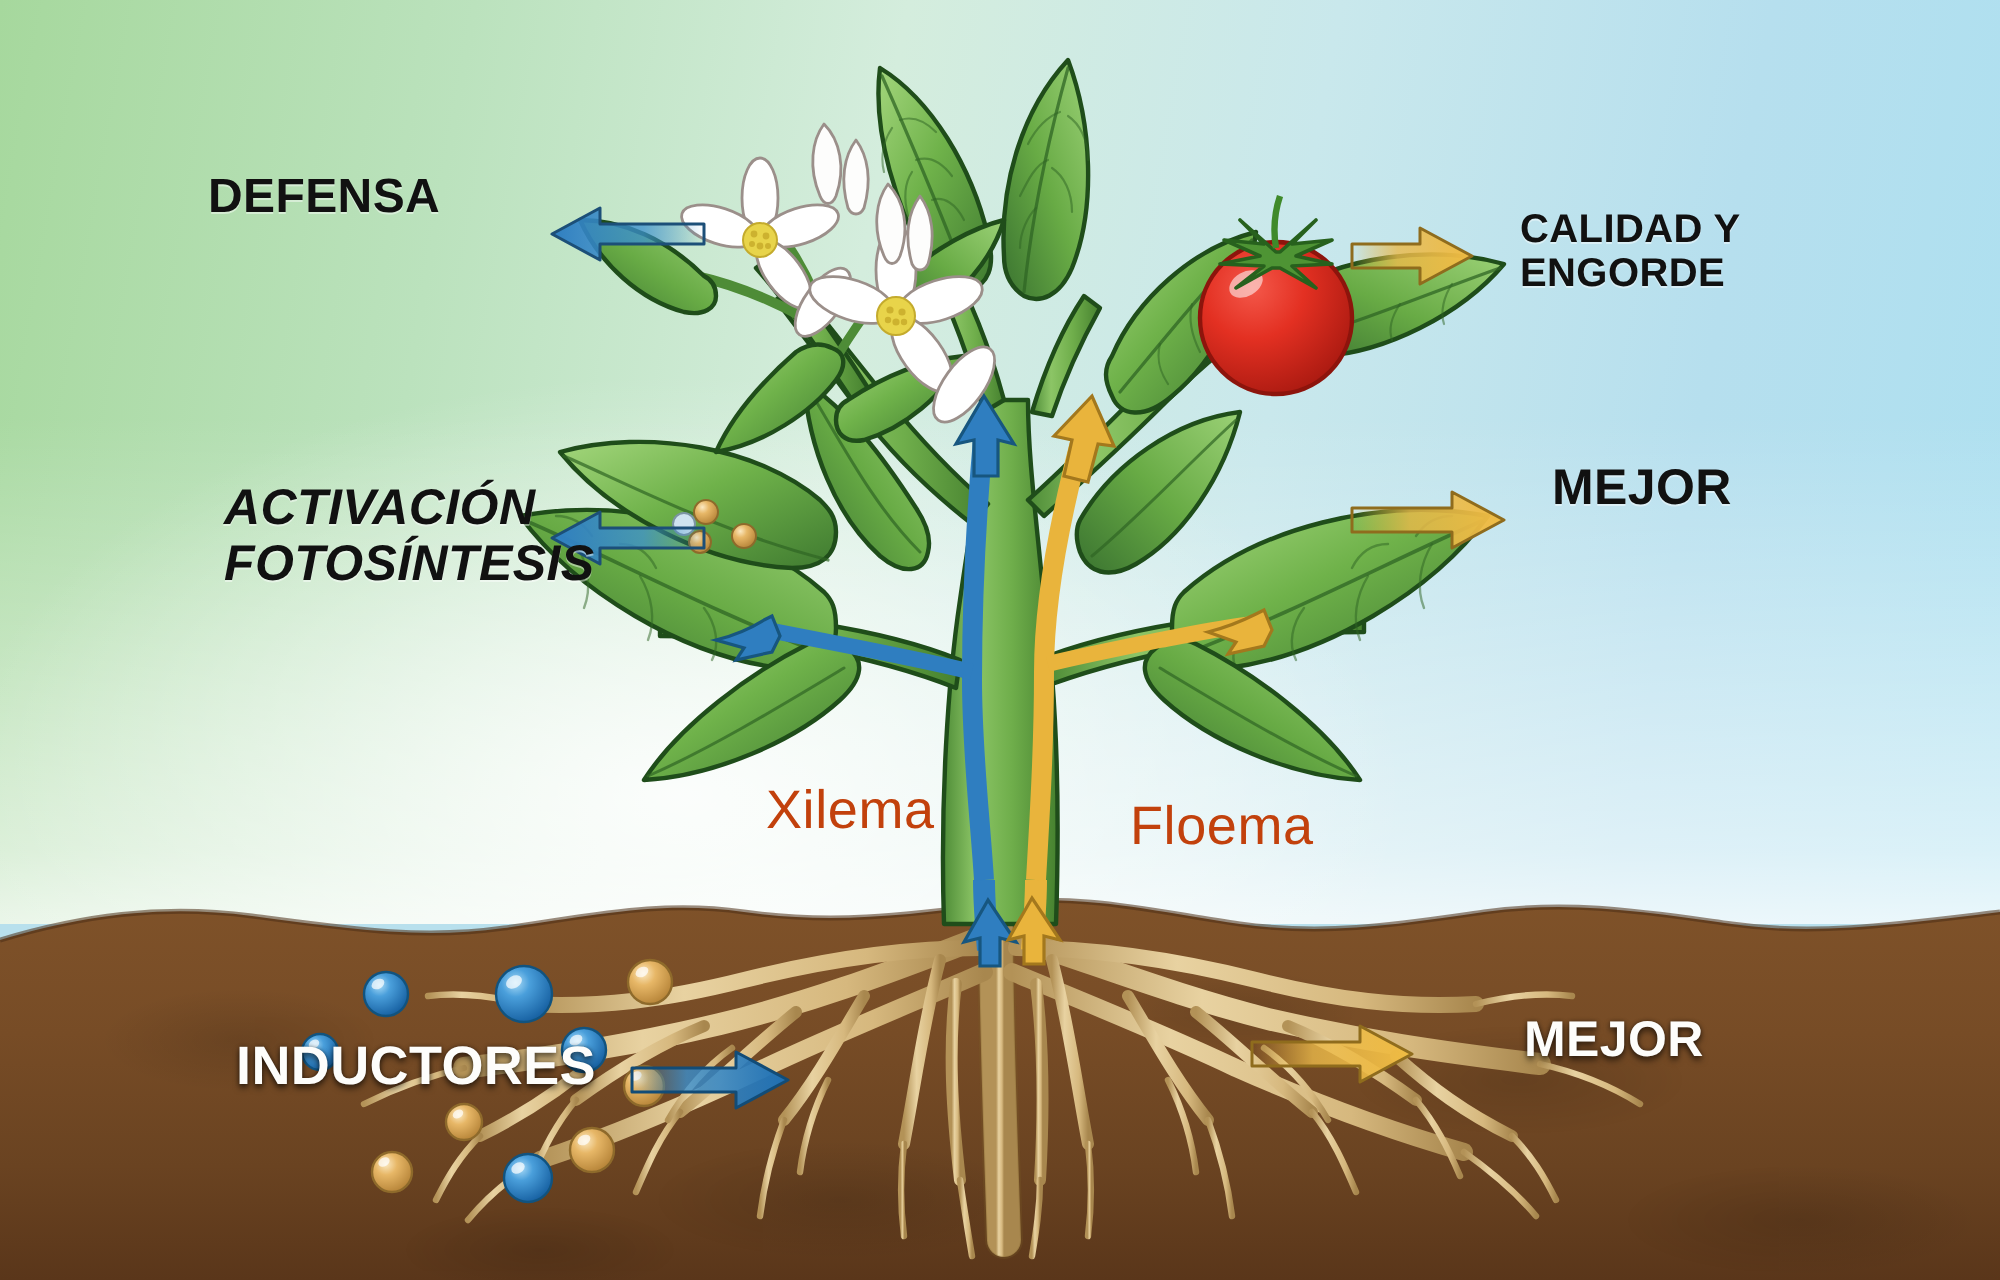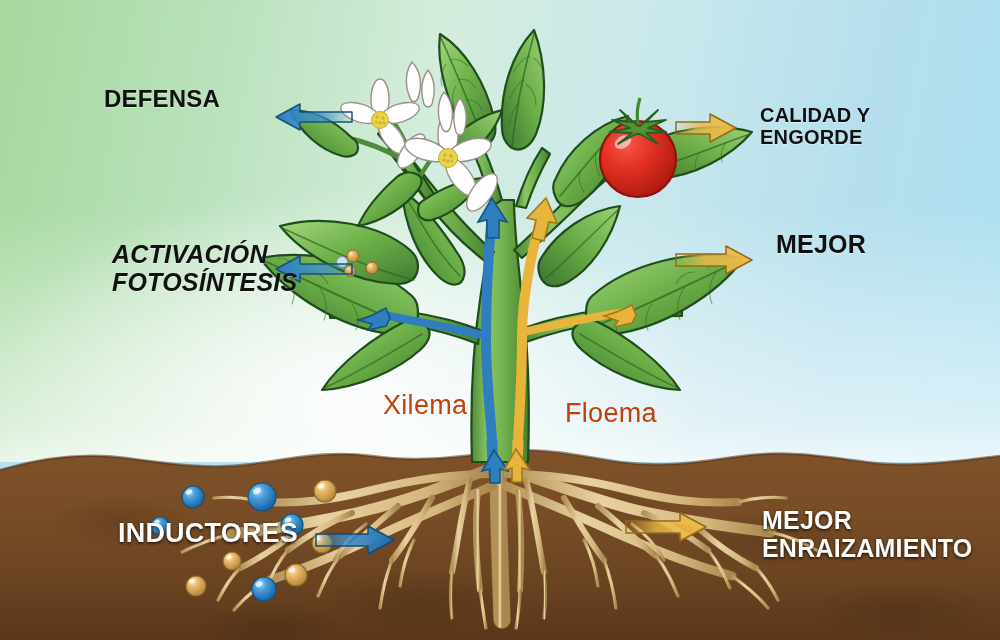--- a/index.html
+++ b/index.html
@@ -494,19 +494,18 @@
     <span class="l">CALIDAD Y</span>
     <span class="l">ENGORDE</span>
   </div>
 
   <div class="callout dark" style="left:776px;top:230px;font-size:25px;text-align:left;">
     <span class="l">MEJOR</span>
   </div>
 
   <div class="callout light" style="left:762px;top:506px;font-size:25px;text-align:left;">
     <span class="l">MEJOR</span>
-    <span class="l">ENRAIZAMIENTO</span>
   </div>
 
   <div class="vessel-label" style="left:383px;top:390px;">Xilema</div>
   <div class="vessel-label" style="left:535px;top:398px;margin-left:30px;">Floema</div>
 
 </div>
 
 </body></html>

